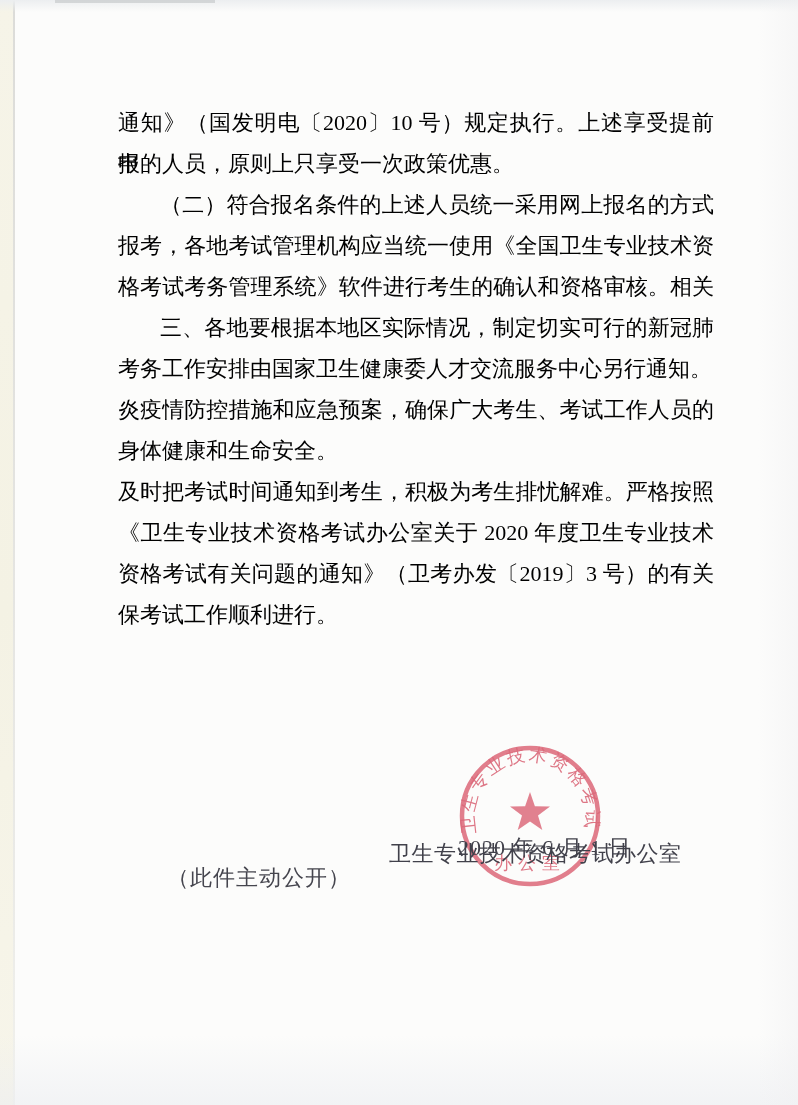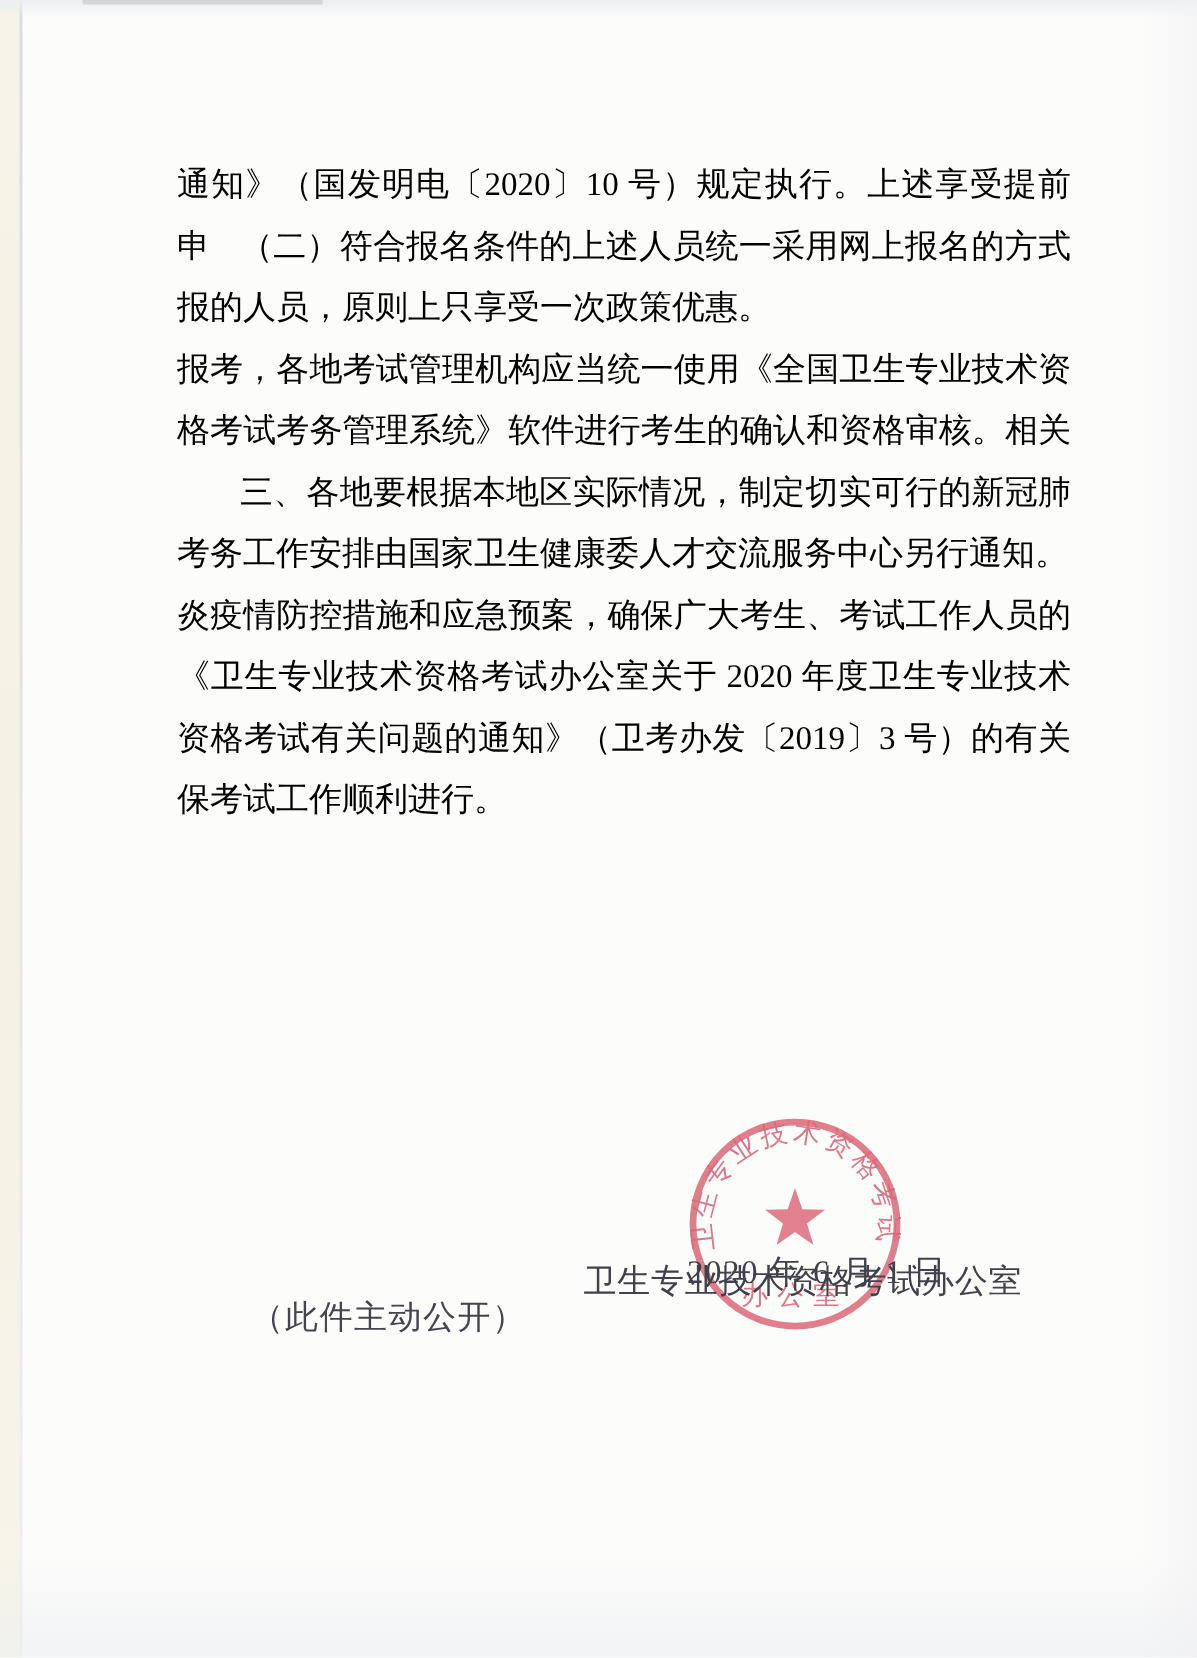--- a/index.html
+++ b/index.html
@@ -77,27 +77,29 @@
 
   <div class="edge-strip"></div>
   <div class="edge-line"></div>
   <div class="top-band"></div>
   <div class="top-mark"></div>
   <div class="bottom-shade"></div>
   <div class="right-shade"></div>
 
   <div class="doc-body">
     <div class="line fill">通知》（国发明电〔2020〕10 号）规定执行。上述享受提前申</div>
+    <div class="line">报的人员，原则上只享受一次政策优惠。</div>
     <div class="line fill indent">（二）符合报名条件的上述人员统一采用网上报名的方式</div>
-    <div class="line">报的人员，原则上只享受一次政策优惠。</div>
     <div class="line fill">报考，各地考试管理机构应当统一使用《全国卫生专业技术资</div>
     <div class="line fill">格考试考务管理系统》软件进行考生的确认和资格审核。相关</div>
     <div class="line fill indent">三、各地要根据本地区实际情况，制定切实可行的新冠肺</div>
     <div class="line">考务工作安排由国家卫生健康委人才交流服务中心另行通知。</div>
     <div class="line fill">炎疫情防控措施和应急预案，确保广大考生、考试工作人员的</div>
+    <div class="line">身体健康和生命安全。</div>
+    <div class="line fill">及时把考试时间通知到考生，积极为考生排忧解难。严格按照</div>
     <div class="line fill">《卫生专业技术资格考试办公室关于 2020 年度卫生专业技术</div>
     <div class="line fill">资格考试有关问题的通知》（卫考办发〔2019〕3 号）的有关</div>
     <div class="line">保考试工作顺利进行。</div>
   </div>
 
   <div class="seal">
     <svg width="146" height="146" viewBox="-73 -73 146 146" xmlns="http://www.w3.org/2000/svg">
       <circle cx="0" cy="0" r="68" fill="none" stroke="#dd6073" stroke-width="4.5" opacity="0.88"></circle>
       <polygon points="0,-21 4.9,-6.8 20,-6.5 8,2.6 12.3,17 0,8.4 -12.3,17 -8,2.6 -20,-6.5 -4.9,-6.8" transform="translate(0,-3)" fill="#dd6073" fill-opacity="0.85"></polygon>
       <defs>

